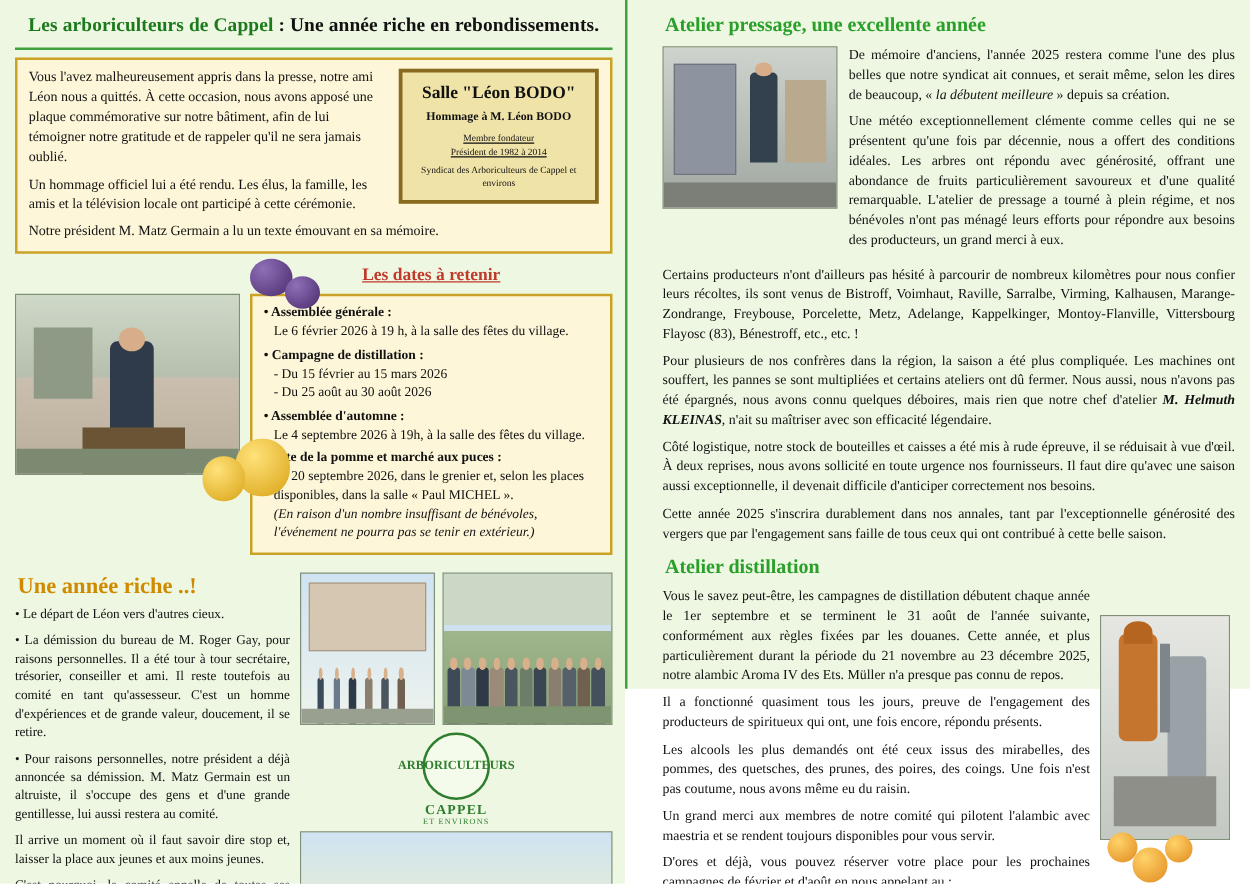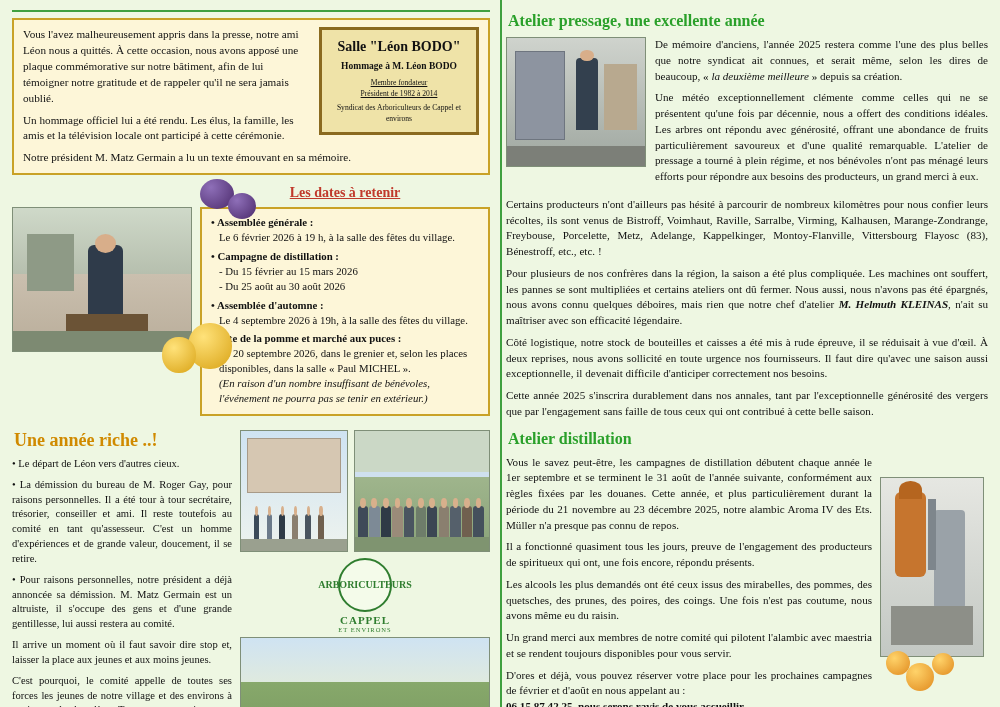--- a/index.html
+++ b/index.html
@@ -16,24 +16,24 @@
     display:flex;
     background:#ffffff;
   }
   .col-left {
     width:500px; height:707px;
     background:#eef7e2;
     position:relative;
     padding:8px 10px 8px 12px;
   }
   .col-right {
-    width:500px; height:707px;
+    width:500px; height:551px;
     background:#eef7e2;
     position:relative;
-    padding:8px 12px 8px 4px;
+    padding:8px 12px 8px 28px;
     border-left:2px solid #3fa03f;
   }
 
   
   .hdr-main {
     font-family:"Liberation Serif", serif;
     font-size:15.5px;
     font-weight:bold;
     color:#1b7a1b;
     text-align:center;
@@ -149,20 +149,23 @@
     background:radial-gradient(circle at 35% 30%, #ffd36a, #e08a1e);
   }
 </style>
 </head>
 <body>
 
 <div class="page">
 
   <div class="col-left">
 
+    <div class="hdr-main">
+      <span>Les arboriculteurs  de Cappel</span><span class="b"> : Une année riche en rebondissements.</span>
+    </div>
     <div class="rule-green"></div>
 
     <div class="box-yellow" style="margin-top:4px;">
       <div class="plaque">
         <div class="t1">Salle "Léon BODO"</div>
         <div class="t2">Hommage à M. Léon BODO</div>
         <div class="t3">Membre fondateur</div>
         <div class="t3">Président de 1982 à 2014</div>
         <div class="t4">Syndicat des Arboriculteurs de Cappel et environs</div>
       </div>
@@ -290,21 +293,21 @@
     <div class="row" style="gap:9px;">
       <div class="photo ph-room" style="width:140px;height:130px;">
         <div style="position:absolute;left:0;top:0;width:100%;height:100%;background:linear-gradient(#cfd3cd,#9fa7a0);"></div>
         <div style="position:absolute;left:6%;top:10%;width:36%;height:70%;background:#8d94a0;border:1px solid #6e757f;"></div>
         <div style="position:absolute;left:50%;top:16%;width:16%;height:56%;background:#33404e;border-radius:4px 4px 0 0;"></div>
         <div style="position:absolute;left:53%;top:9%;width:10%;height:9%;background:#d8ae8a;border-radius:50%;"></div>
         <div style="position:absolute;left:70%;top:20%;width:24%;height:52%;background:#b8a98f;"></div>
         <div style="position:absolute;left:0;bottom:0;width:100%;height:16%;background:#7c7f78;"></div>
       </div>
       <div class="txt-r" style="flex:1;">
-        <p><span>De mémoire d'anciens, l'année 2025 restera comme l'une des plus belles que notre syndicat ait connues, et serait même, selon les dires de beaucoup, « </span><i>la deuxième meilleure</i><span> » depuis sa création.</span></p>
+        <p><span>De mémoire d'anciens, l'année 2025 restera comme l'une des plus belles que notre syndicat ait connues, et serait même, selon les dires de beaucoup, « </span><i>la débutent meilleure</i><span> » depuis sa création.</span></p>
         <p>Une météo exceptionnellement clémente comme celles qui ne se présentent qu'une fois par décennie, nous a offert des conditions idéales.  Les arbres ont répondu avec générosité, offrant une abondance de fruits particulièrement savoureux et d'une qualité remarquable. L'atelier de pressage a tourné à plein régime, et nos bénévoles n'ont pas ménagé leurs efforts pour répondre aux besoins des producteurs, un grand merci à eux.</p>
       </div>
     </div>
 
     <div class="txt-r" style="margin-top:6px;">
       <p>Certains producteurs n'ont d'ailleurs pas hésité à parcourir de nombreux kilomètres pour nous confier leurs récoltes, ils sont venus de Bistroff, Voimhaut, Raville, Sarralbe, Virming, Kalhausen, Marange-Zondrange, Freybouse, Porcelette, Metz, Adelange, Kappelkinger, Montoy-Flanville, Vittersbourg Flayosc (83), Bénestroff, etc., etc. !</p>
       <p><span>Pour plusieurs de nos confrères dans la région, la saison a été plus compliquée. Les machines ont souffert, les pannes se sont multipliées et certains ateliers ont  dû fermer. Nous aussi, nous n'avons pas été épargnés, nous avons connu quelques déboires, mais rien que notre chef d'atelier </span><b><i>M. Helmuth KLEINAS</i></b><span>, n'ait su maîtriser avec son efficacité légendaire.</span></p>
       <p>Côté logistique, notre stock de bouteilles et caisses a été mis à rude épreuve, il se réduisait à vue d'œil. À deux reprises, nous avons sollicité en toute urgence nos fournisseurs. Il faut dire qu'avec une saison aussi exceptionnelle, il devenait difficile d'anticiper correctement nos besoins.</p>
       <p>Cette année 2025 s'inscrira durablement dans nos annales, tant par l'exceptionnelle générosité des vergers que par l'engagement sans faille de tous ceux qui ont contribué à cette belle saison.</p>
     </div>

